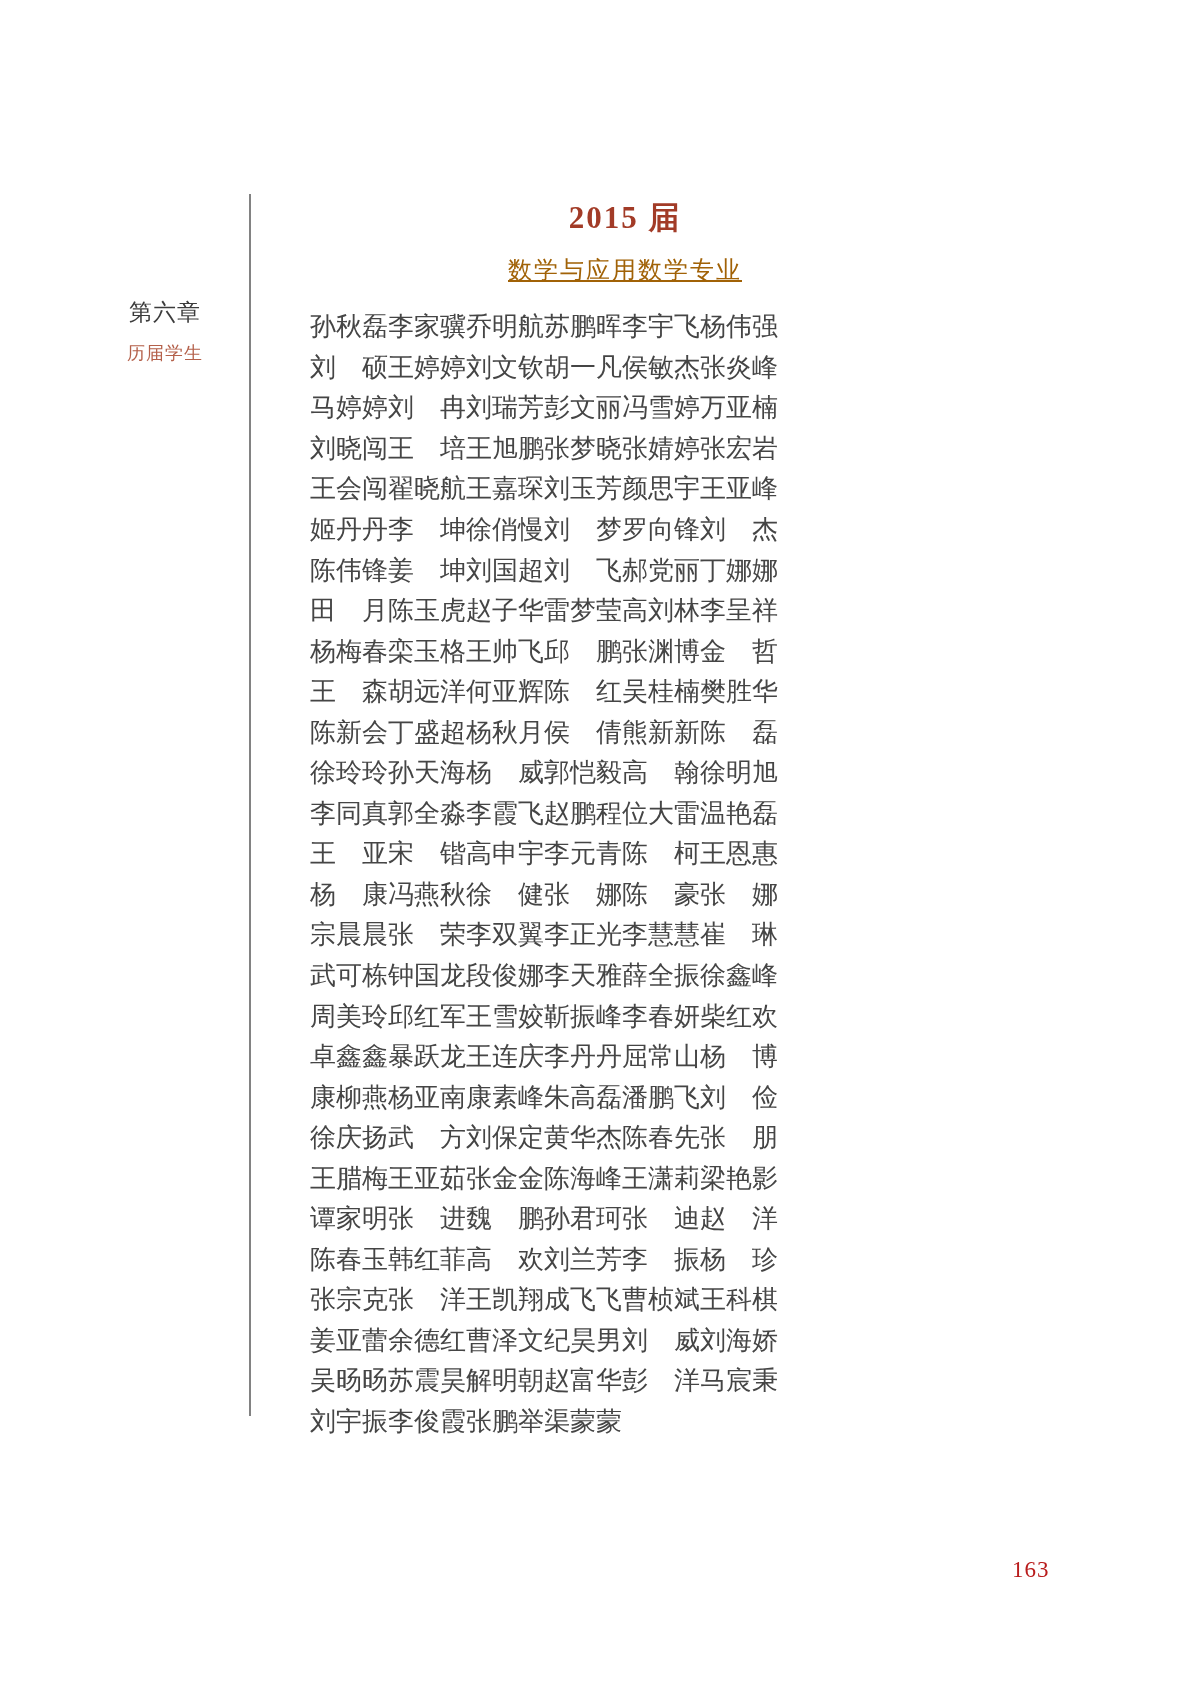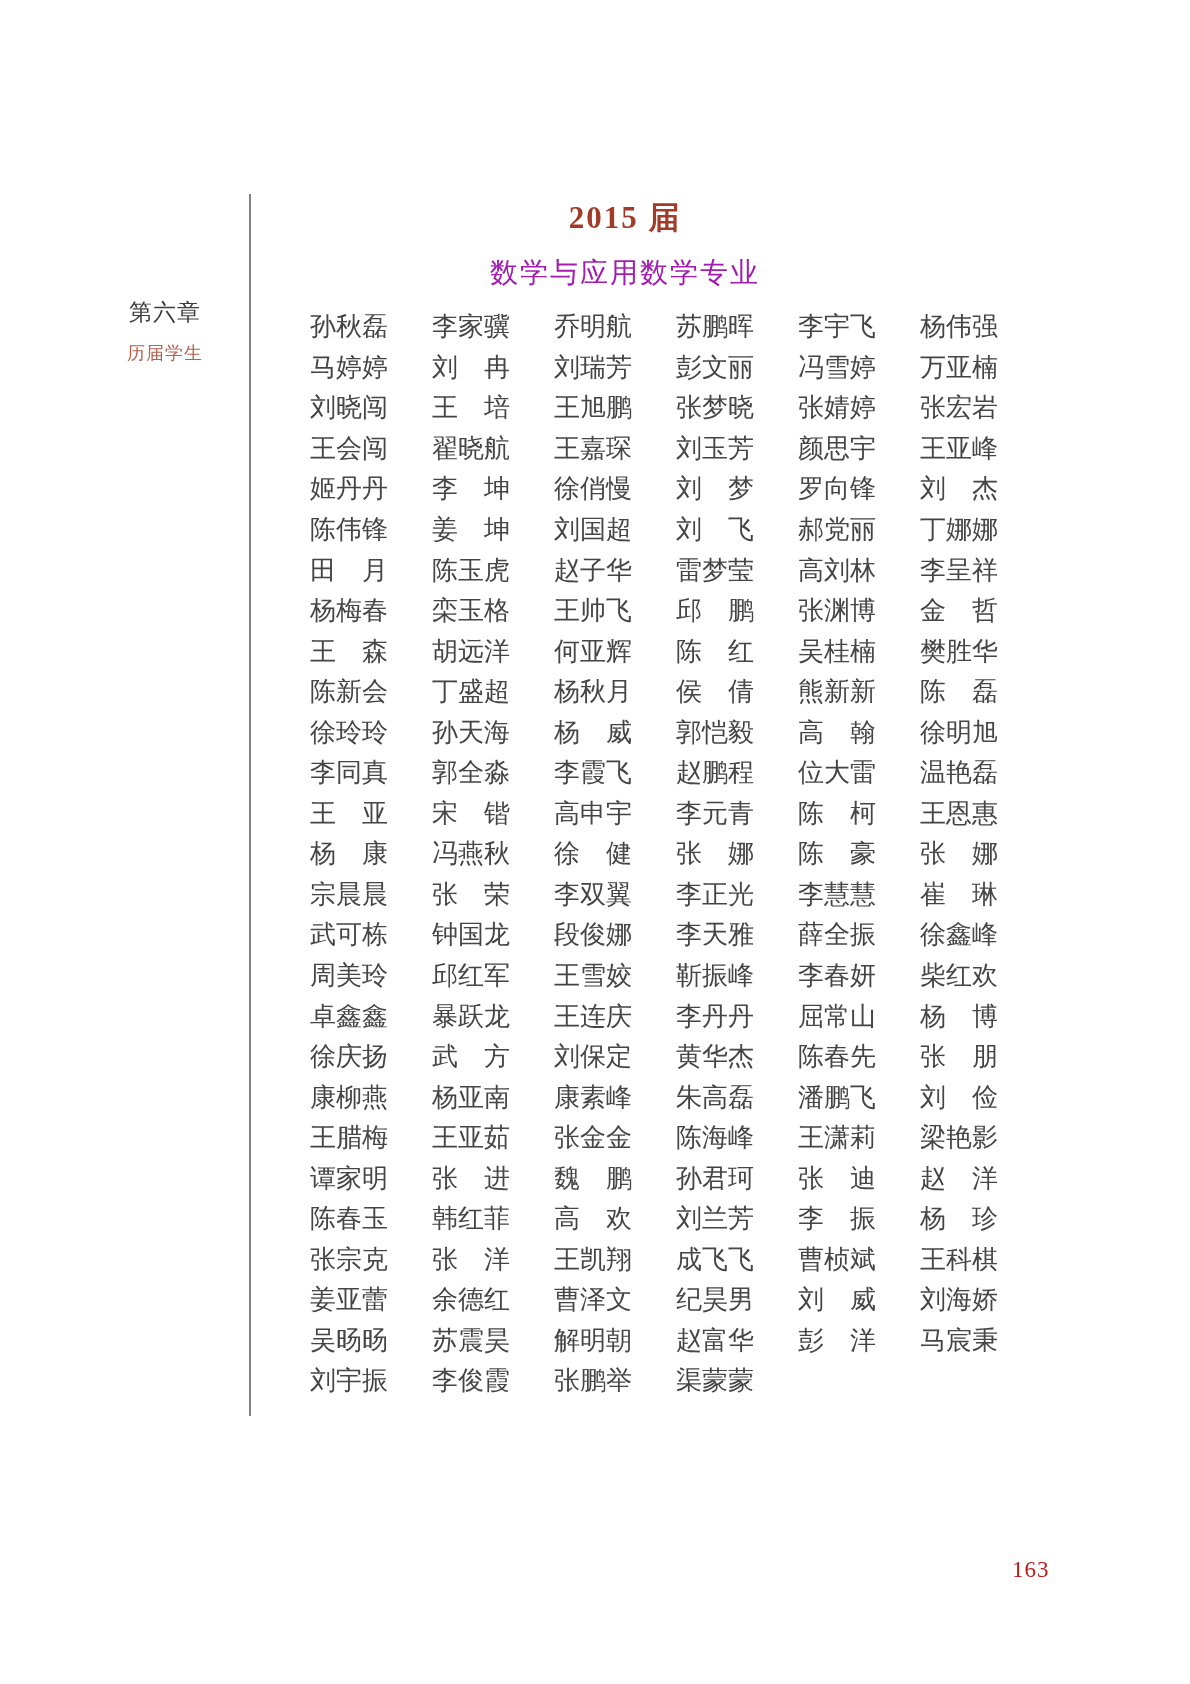--- a/index.html
+++ b/index.html
@@ -44,33 +44,33 @@
     margin:0;
     margin-top:197px;
     font-size:31px;
     font-weight:bold;
     color:var(--accent,#a23b27);
     letter-spacing:2px;
   }
   .subtitle {
     margin:0;
     margin-top:15px;
-    font-size:28px;
+    font-size:24px;
     font-weight:normal;
-    color:#a21caf;
+    color:#a16207;
     font-family:"Liberation Sans","DejaVu Sans",sans-serif;
     letter-spacing:2px;
+    text-decoration:underline;
   }
   .roster {
     position:absolute;
     left:310px; top:307px;
   }
   .row {
     display:flex;
-    gap:44px;
     height:40.55px;
     align-items:center;
   }
   .cell {
     width:78px;
     font-size:26px;
     color:#454545;
     line-height:1;
     text-align:justify;
     text-align-last:justify;
@@ -105,20 +105,28 @@
   <div class="roster" id="roster">
       <div class="row">
         <div class="cell">孙秋磊</div>
         <div class="cell">李家骥</div>
         <div class="cell">乔明航</div>
         <div class="cell">苏鹏晖</div>
         <div class="cell">李宇飞</div>
         <div class="cell">杨伟强</div>
       </div>
       <div class="row">
+        <div class="cell">刘硕</div>
+        <div class="cell">王婷婷</div>
+        <div class="cell">刘文钦</div>
+        <div class="cell">胡一凡</div>
+        <div class="cell">侯敏杰</div>
+        <div class="cell">张炎峰</div>
+      </div>
+      <div class="row">
         <div class="cell">马婷婷</div>
         <div class="cell">刘冉</div>
         <div class="cell">刘瑞芳</div>
         <div class="cell">彭文丽</div>
         <div class="cell">冯雪婷</div>
         <div class="cell">万亚楠</div>
       </div>
       <div class="row">
         <div class="cell">刘晓闯</div>
         <div class="cell">王培</div>
@@ -241,36 +249,36 @@
       </div>
       <div class="row">
         <div class="cell">卓鑫鑫</div>
         <div class="cell">暴跃龙</div>
         <div class="cell">王连庆</div>
         <div class="cell">李丹丹</div>
         <div class="cell">屈常山</div>
         <div class="cell">杨博</div>
       </div>
       <div class="row">
+        <div class="cell">康柳燕</div>
+        <div class="cell">杨亚南</div>
+        <div class="cell">康素峰</div>
+        <div class="cell">朱高磊</div>
+        <div class="cell">潘鹏飞</div>
+        <div class="cell">刘俭</div>
+      </div>
+      <div class="row">
         <div class="cell">徐庆扬</div>
         <div class="cell">武方</div>
         <div class="cell">刘保定</div>
         <div class="cell">黄华杰</div>
         <div class="cell">陈春先</div>
         <div class="cell">张朋</div>
       </div>
       <div class="row">
-        <div class="cell">康柳燕</div>
-        <div class="cell">杨亚南</div>
-        <div class="cell">康素峰</div>
-        <div class="cell">朱高磊</div>
-        <div class="cell">潘鹏飞</div>
-        <div class="cell">刘俭</div>
-      </div>
-      <div class="row">
         <div class="cell">王腊梅</div>
         <div class="cell">王亚茹</div>
         <div class="cell">张金金</div>
         <div class="cell">陈海峰</div>
         <div class="cell">王潇莉</div>
         <div class="cell">梁艳影</div>
       </div>
       <div class="row">
         <div class="cell">谭家明</div>
         <div class="cell">张进</div>

